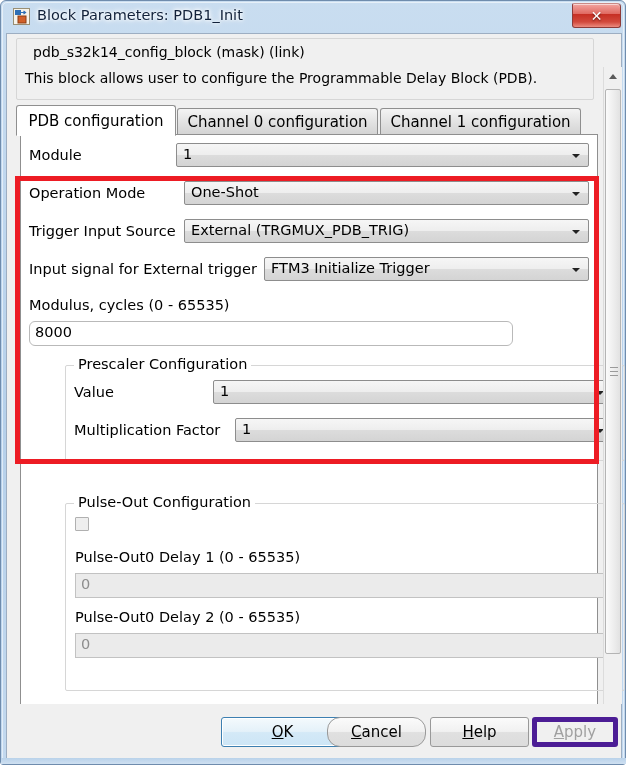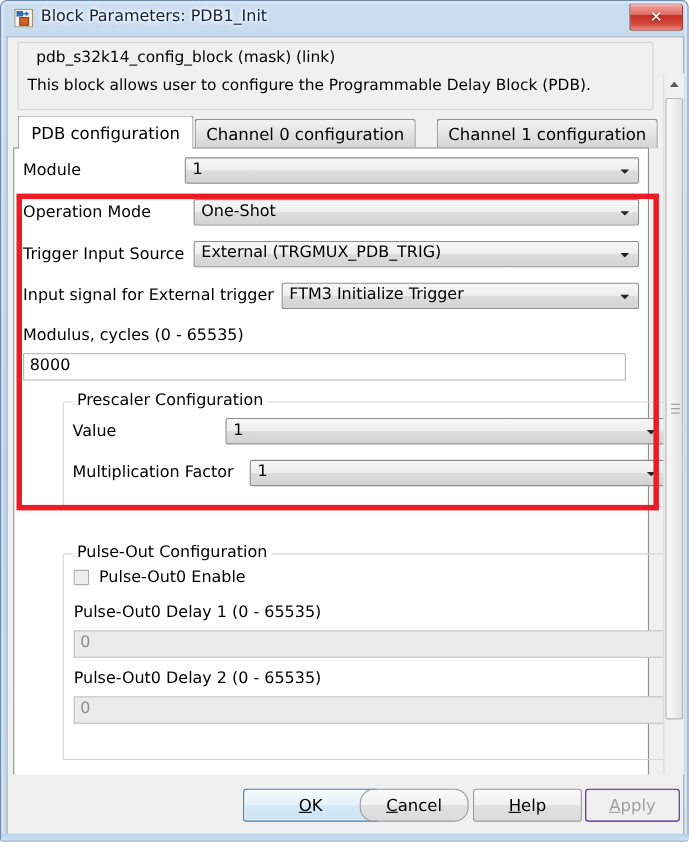--- a/index.html
+++ b/index.html
@@ -134,21 +134,21 @@
     top: 0;
     height: 31px;
     background: #ffffff;
     border-bottom: 1px solid #ffffff;
     z-index: 4;
   }
 
   
   .tabpanel {
     position: absolute;
-    left: 5px; top: 100px;
+    left: 13px; top: 100px;
     width: 578px; height: 572px;
     box-sizing: border-box;
     background: #ffffff;
     border: 1px solid #8f8f8f;
     padding-left: 28px;
   }
 
   
   .lbl {
     position: absolute;
@@ -327,21 +327,21 @@
     display: flex; align-items: center; justify-content: center;
     cursor: pointer;
   }
   .btn.focus {
     border: 1px solid #3c7fb1;
     box-shadow: inset 0 0 0 1px #ffffff;
     background: linear-gradient(to bottom, #f4fafd 0%, #e4f1f9 48%, #d4e9f7 52%, #ccE5f6 100%);
   }
   .btn.disabled {
     color: #a0a0a0;
-    border: 1px solid #4c1d95;
+    border: 5px solid #4c1d95;
     background: #f0f0f0;
   }
   .btn u { text-decoration: underline; }
 
   .bottom-edge {
     position: absolute;
     left: 0; bottom: 0; width: 626px; height: 6px;
     background: linear-gradient(to bottom, #b9d2ea, #cfe0f1);
   }
 </style>
@@ -371,21 +371,21 @@
       <div class="desc-body">This block allows user to configure the Programmable Delay Block (PDB).</div>
     </div>
 
     <div class="tabstrip">
       <div class="tab active" style="left:0; width:160px;">
         <span>PDB configuration</span>
       </div>
       <div class="tab" style="left:161px; width:201px;">
         <span>Channel 0 configuration</span>
       </div>
-      <div class="tab" style="left:364px; width:201px;margin-left:17px;">
+      <div class="tab" style="left:364px; width:201px;">
         <span>Channel 1 configuration</span>
       </div>
     </div>
 
     <div class="tabpanel">
 
       <div class="lbl" style="left:8px; top:12px;">Module</div>
       <div class="combo" style="left:155px; top:8px; width:413px;">
         <span class="cval">1</span>
         <span class="carrow"></span>
@@ -403,21 +403,21 @@
         <span class="carrow"></span>
       </div>
 
       <div class="lbl" style="left:8px; top:126px;">Input signal for External trigger</div>
       <div class="combo" style="left:243px; top:122px; width:325px;">
         <span class="cval">FTM3 Initialize Trigger</span>
         <span class="carrow"></span>
       </div>
 
       <div class="lbl" style="left:8px; top:162px;">Modulus, cycles (0 - 65535)</div>
-      <div class="textfield" style="left:8px; top:186px; width:548px;">
+      <div class="textfield" style="left:8px; top:186px; width:484px;border-radius:6px;">
         <span class="tval">8000</span>
       </div>
 
       <div class="group" style="left:8px; top:230px; width:560px; height:96px;">
         <div class="group-title">Prescaler Configuration</div>
         <div class="lbl" style="left:8px; top:18px;">Value</div>
         <div class="combo" style="left:147px; top:14px; width:400px;">
           <span class="cval">1</span>
           <span class="carrow"></span>
         </div>
@@ -426,21 +426,20 @@
           <span class="cval">1</span>
           <span class="carrow"></span>
         </div>
       </div>
 
       <div class="group" style="left:8px; top:368px; width:560px; height:188px;">
         <div class="group-title">Pulse-Out Configuration</div>
 
         <div class="cbrow" style="left:9px; top:13px;">
           <span class="cbox"></span>
-          <span class="cblabel">Pulse-Out0 Enable</span>
         </div>
 
         <div class="lbl" style="left:9px; top:45px;">Pulse-Out0 Delay 1 (0 - 65535)</div>
         <div class="textfield disabled" style="left:9px; top:69px; width:537px;">
           <span class="tval">0</span>
         </div>
 
         <div class="lbl" style="left:9px; top:105px;">Pulse-Out0 Delay 2 (0 - 65535)</div>
         <div class="textfield disabled" style="left:9px; top:129px; width:537px;">
           <span class="tval">0</span>

